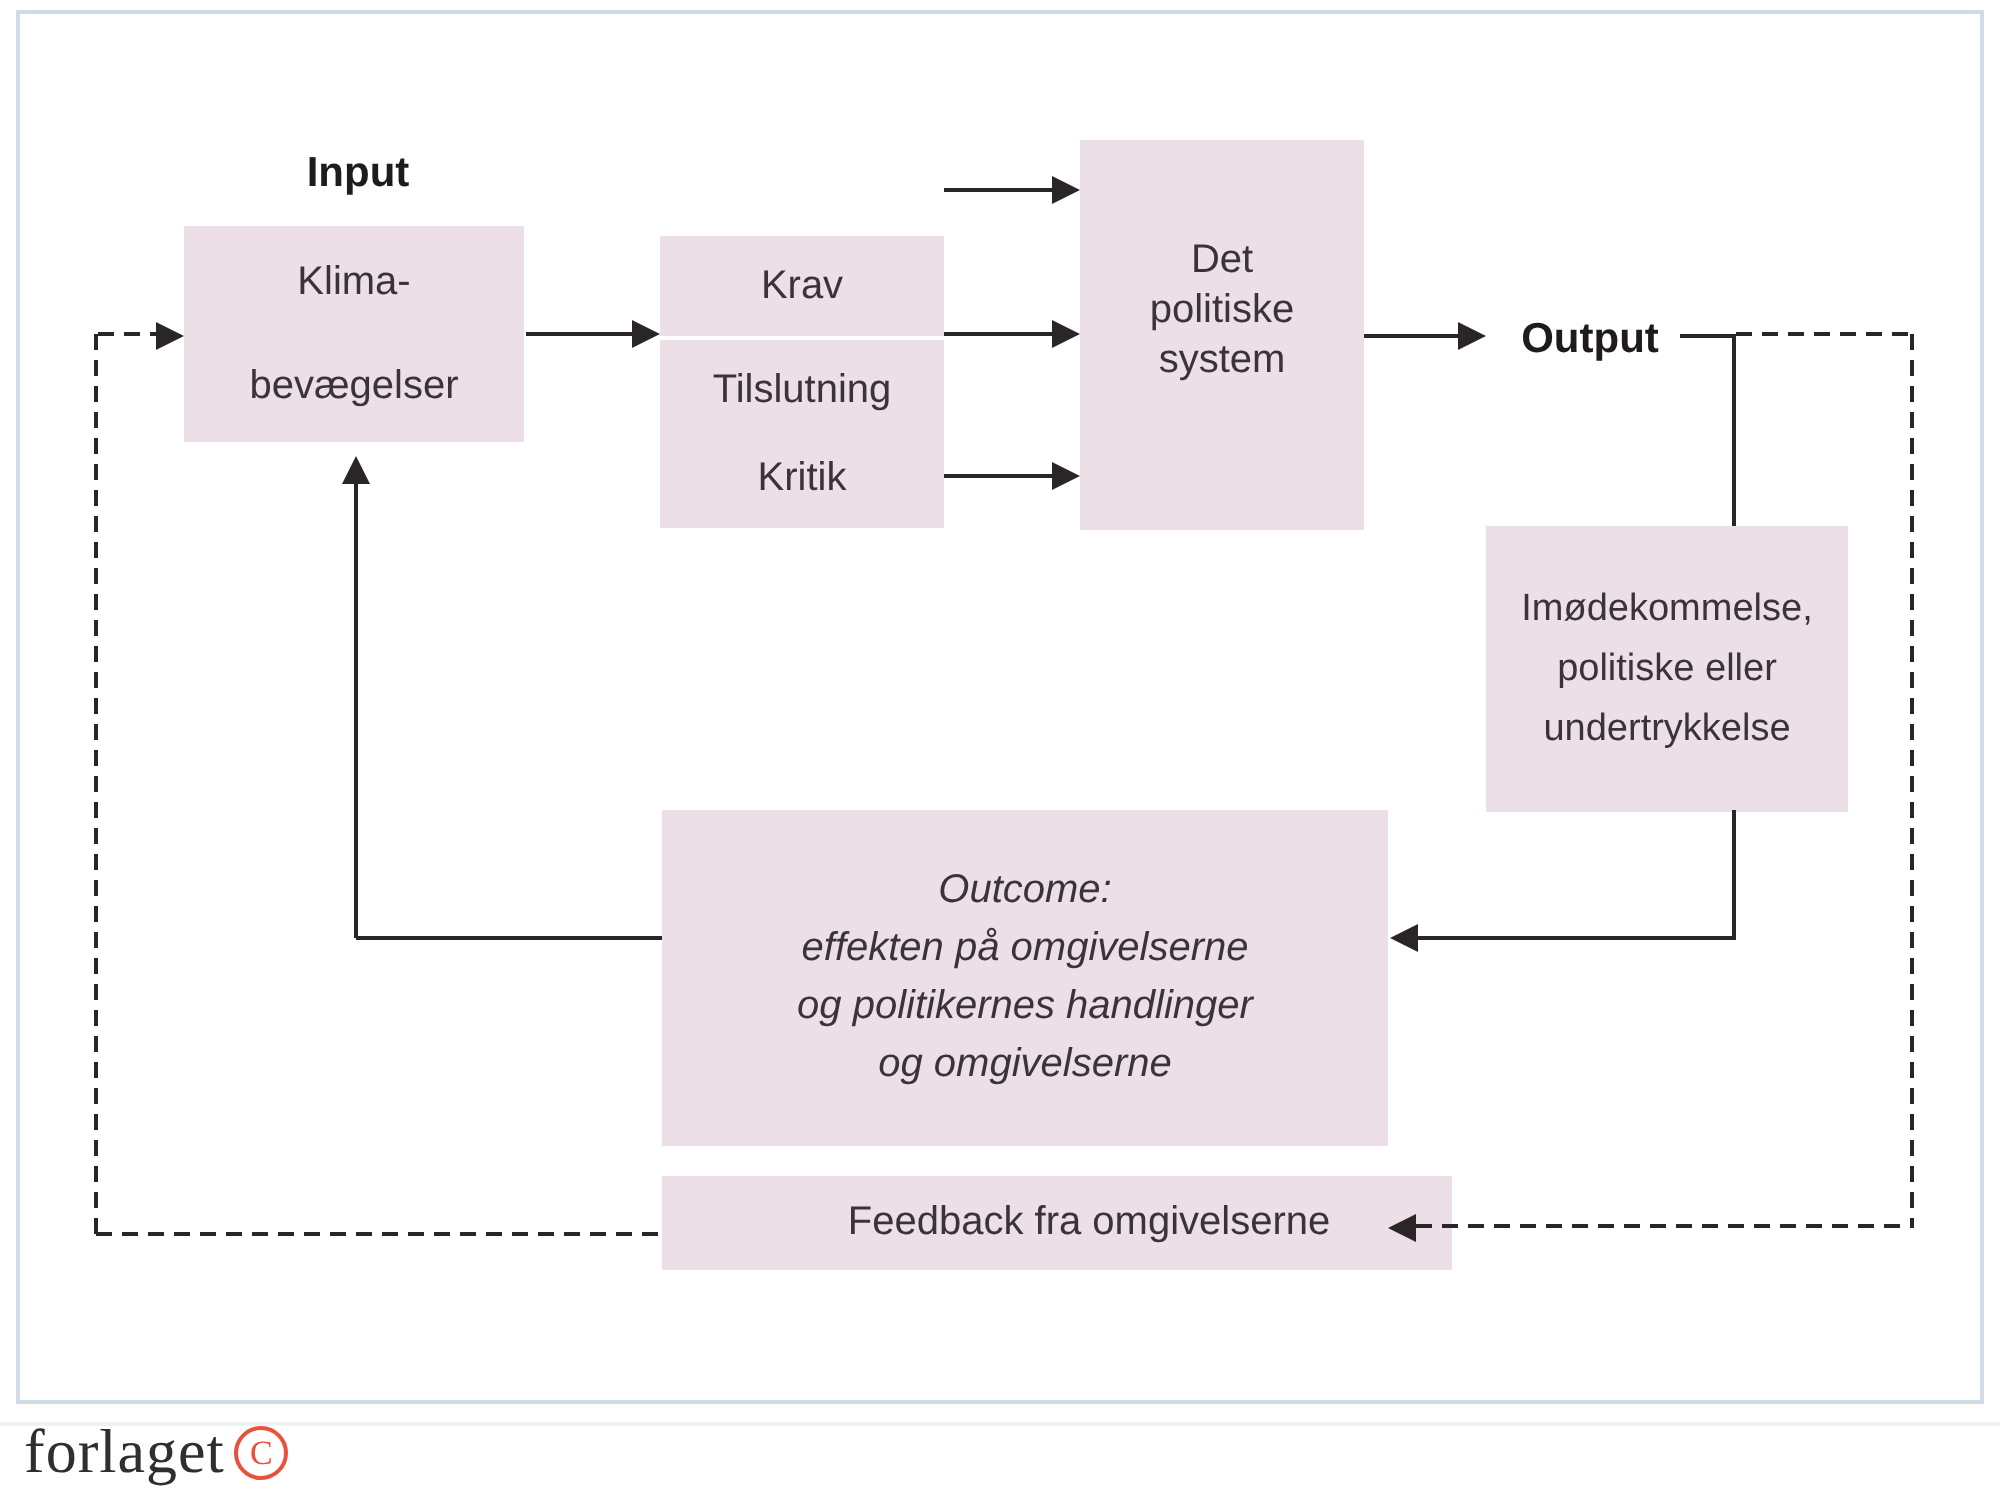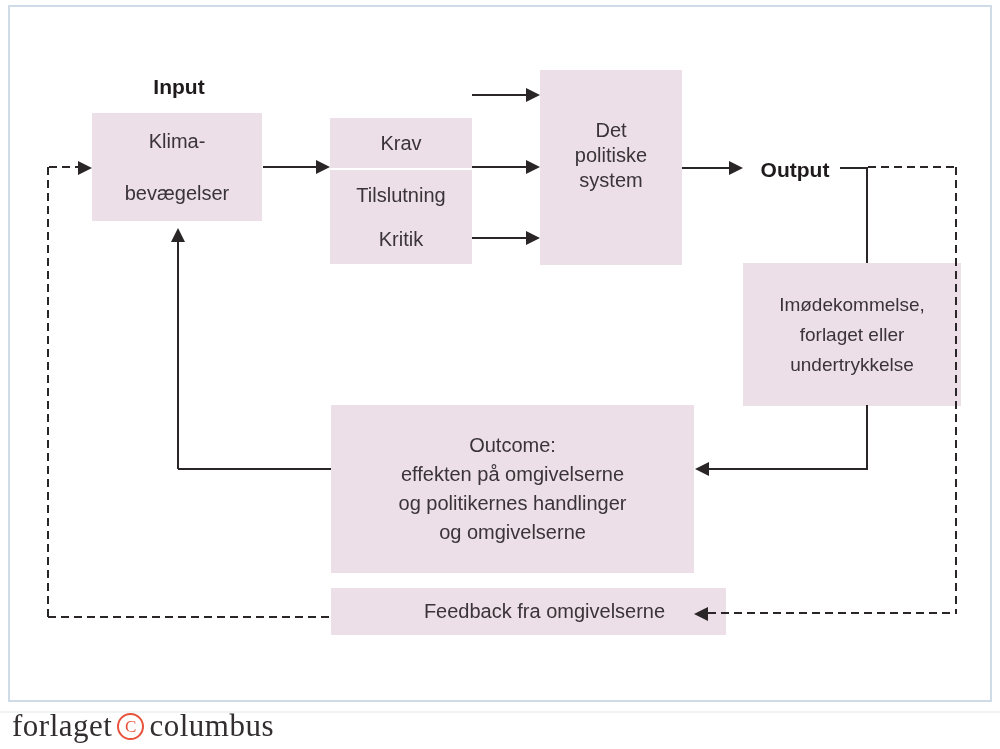--- a/index.html
+++ b/index.html
@@ -78,27 +78,27 @@
   <div class="pbox" style="left:330px;top:214px;width:142px;height:50px;">
     <span>Kritik</span>
   </div>
 
   <div class="pbox" style="left:540px;top:70px;width:142px;height:195px;line-height:25px;padding-bottom:24px;box-sizing:border-box;">
     <span>Det</span>
     <span>politiske</span>
     <span>system</span>
   </div>
 
-  <div class="pbox" style="left:743px;top:263px;width:218px;height:143px;font-size:19px;line-height:30px;">
+  <div class="pbox" style="left:743px;top:263px;width:181px;height:143px;font-size:19px;line-height:30px;">
     <span>Imødekommelse,</span>
-    <span>forlaget eller</span>
+    <span>politiske eller</span>
     <span>undertrykkelse</span>
   </div>
 
-  <div class="pbox" style="left:331px;top:405px;width:363px;height:168px;line-height:29px;">
+  <div class="pbox" style="left:331px;top:405px;width:363px;height:168px;line-height:29px;font-style:italic;">
     <span>Outcome:</span>
     <span>effekten på omgivelserne</span>
     <span>og politikernes handlinger</span>
     <span>og omgivelserne</span>
   </div>
 
   <div class="pbox" style="left:331px;top:588px;width:363px;height:47px;padding-left:32px;">
     <span>Feedback fra omgivelserne</span>
   </div>
 
@@ -137,16 +137,15 @@
   <div class="dash-h" style="left:49px;top:166px;width:30px;"></div>
   <div class="ah ah-right" style="left:78px;top:161px;"></div>
 
   <div class="page-rule"></div>
 
   <div class="logo">
     <span>forlaget</span>
     <span class="copy">
       <span>C</span>
     </span>
-    <span>columbus</span>
   </div>
 
 </div>
 
 </body></html>

